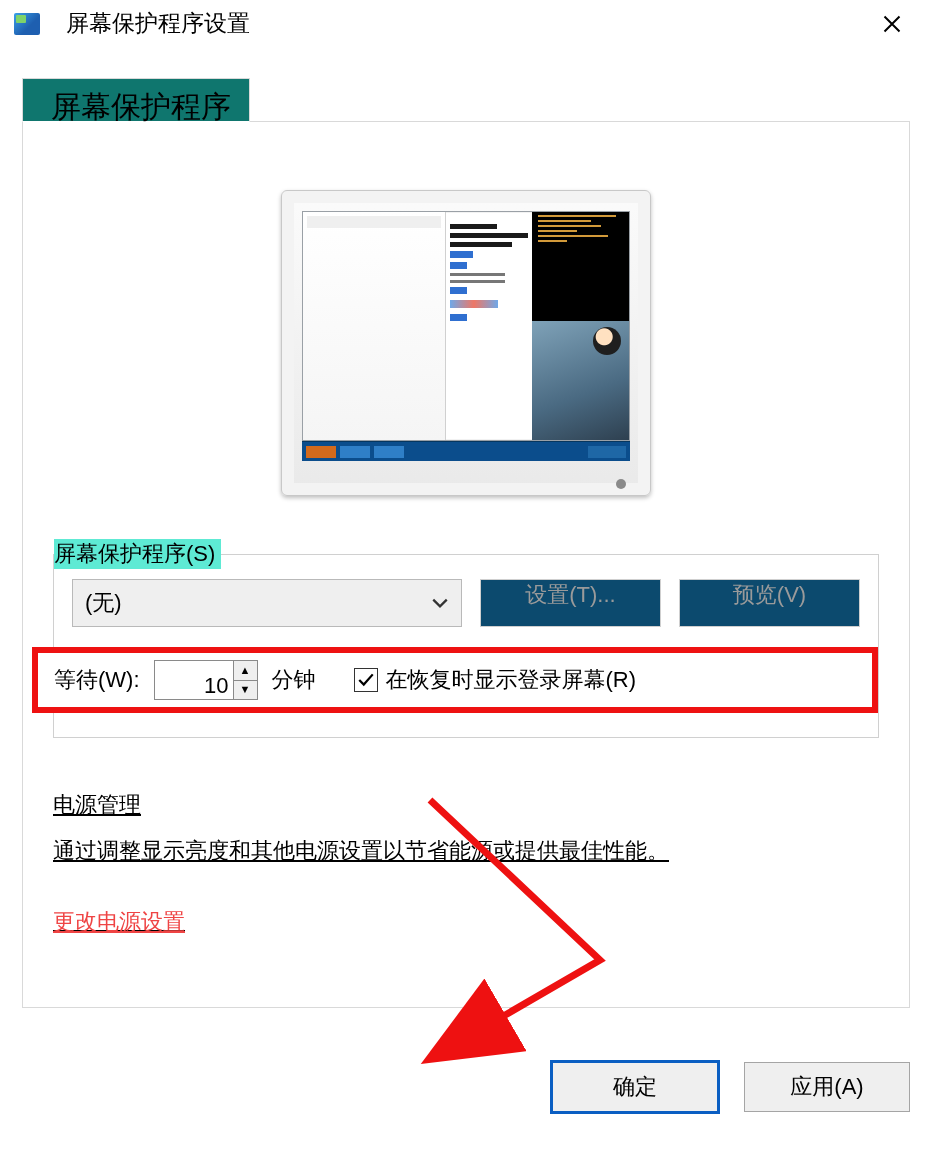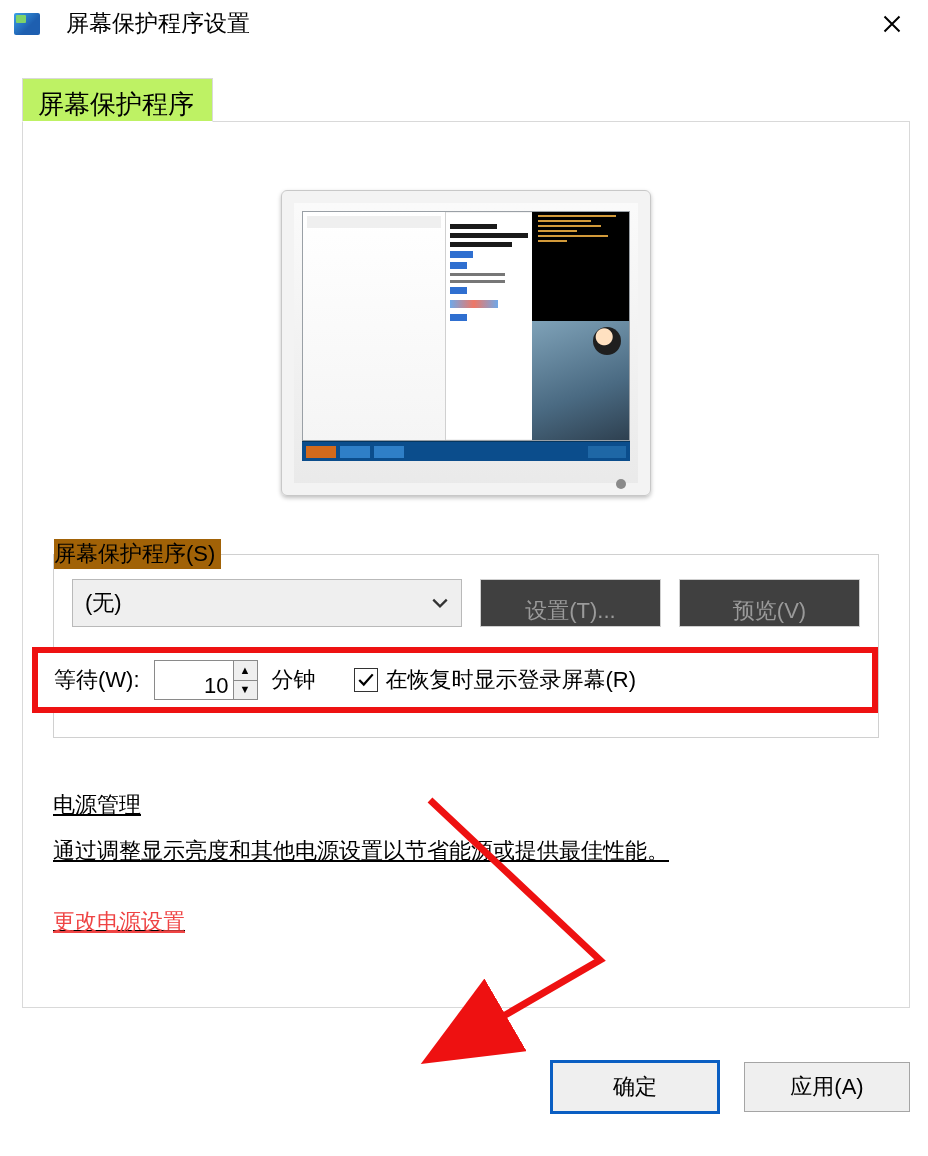--- a/index.html
+++ b/index.html
@@ -49,23 +49,23 @@
   .tab-wrap {
     position: absolute;
     left: 22px; right: 18px; top: 78px; bottom: 148px;
   }
   .tab-label {
     position: absolute;
     top: 0; left: 0;
     height: 44px;
     border: 1px solid #d9d9d9;
     border-bottom: 1px solid #fff;
-    background: #bef264;
-    padding: 8px 18px 0 15px;
-    font-size: 26px;
+    background: #0f766e;
+    padding: 8px 18px 0 28px;
+    font-size: 30px;
     z-index: 2;
   }
   .tab-body {
     position: absolute;
     top: 43px; left: 0; right: 0; bottom: 0;
     border: 1px solid #d9d9d9;
     background: #fff;
     padding: 30px 30px 30px 30px;
   }
 
@@ -142,21 +142,21 @@
   
   .group1 {
     position: relative;
     border: 1px solid #d0d0d0;
     margin: 0 0 0 0;
     padding: 24px 18px 110px 18px;
   }
   .group1 .legend {
     position: absolute;
     top: -16px; left: 0;
-    background: #a16207;
+    background: #5eead4;
     padding: 0 6px 0 0;
     font-size: 22px;
   }
   .row1 { display: flex; gap: 18px; align-items: stretch; }
   .combo {
     flex: 0 0 390px;
     height: 48px;
     border: 1px solid #b9b9b9;
     background: #efefef;
     display: flex; align-items: center;
@@ -165,23 +165,23 @@
     position: relative;
   }
   .combo .combo-text { flex: 1; font-size: 22px; }
   .combo .chev {
     width: 18px; height: 18px;
   }
   .btn-dis {
     flex: 1;
     height: 48px;
     border: 1px solid #cfcfcf;
-    background: #404040;
+    background: #0c4a6e;
     color: #9a9a9a;
-    display: flex; align-items: flex-end; justify-content: center;
+    display: flex; align-items: flex-start; justify-content: center;
     font-size: 22px;
   }
 
   
   .hl-row {
     position: absolute;
     left: -22px; right: 0; top: 92px;
     height: 66px;
     border: 6px solid #e11;
     display: flex;

